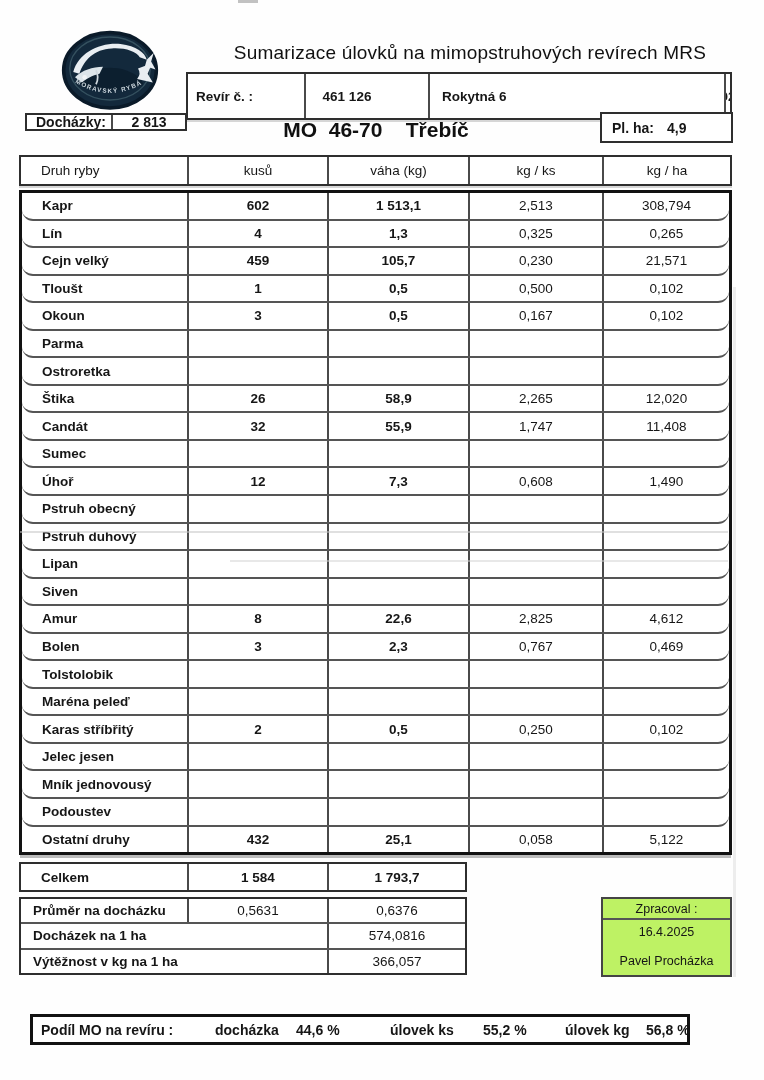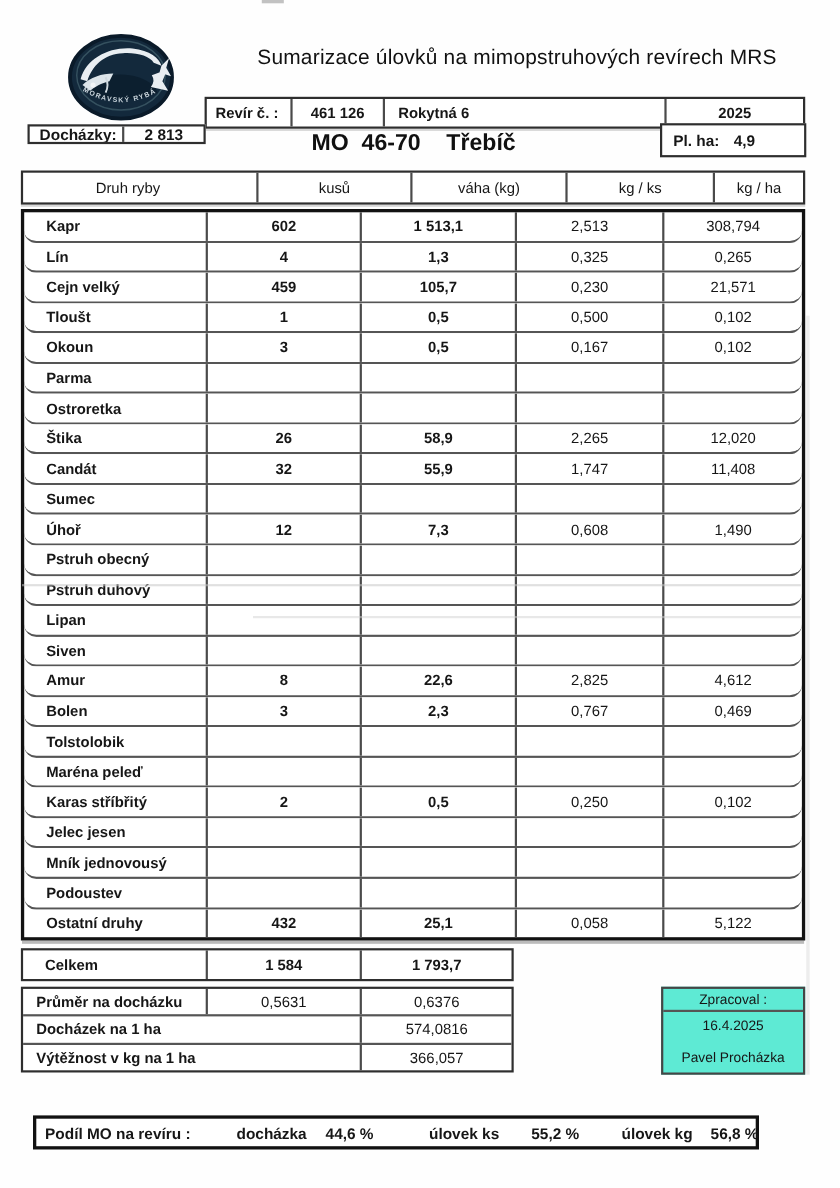--- a/index.html
+++ b/index.html
@@ -5,23 +5,23 @@
   * { margin:0; padding:0; box-sizing:border-box; }
   html,body { background:#ffffff; }
   body { font-family:"Liberation Sans","DejaVu Sans",sans-serif; color:#161616; }
   .page { position:relative; width:764px; height:1080px; background:#fefefe; overflow:hidden; }
 
   
   .logo { position:absolute; left:60px; top:30px; width:100px; height:84px; }
   .doc-title { position:absolute; left:176px; top:42px; width:588px; text-align:center;
                font-size:19px; letter-spacing:.2px; color:#111; }
 
-  .revir-box { position:absolute; left:186px; top:88px; width:546px; height:29px;
+  .revir-box { position:absolute; left:186px; top:72px; width:546px; height:48px;
                border:2px solid #2e2e2e; display:grid; grid-template-columns:76px 84px 256px 1fr;
-               box-shadow:0 2px 0 rgba(140,140,140,.35); background:#fff; }
+               box-shadow:0 2px 0 rgba(140,140,140,.35); background:#fff;gap:40px; }
   .revir-box .cell { display:flex; align-items:center; font-weight:bold; font-size:13.5px; }
   .revir-box .cell + .cell { border-left:2px solid #4a4a4a; }
   .rv-label { padding-left:8px; }
   .rv-num   { justify-content:center; }
   .rv-name  { padding-left:12px; }
   .rv-year  { justify-content:center; }
 
   .dochazky-box { position:absolute; left:25px; top:113px; width:162px; height:18px;
                   border:2px solid #2e2e2e; display:grid; grid-template-columns:84px 1fr; background:#fff; }
   .dochazky-box .cell { display:flex; align-items:center; font-weight:bold; font-size:14px; }
@@ -34,21 +34,21 @@
 
   .plha-box { position:absolute; left:600px; top:112px; width:133px; height:31px;
               border:2px solid #2e2e2e; display:flex; align-items:center; background:#fff;
               font-weight:bold; font-size:14px; }
   .plha-box .lbl { padding-left:10px; }
   .plha-box .val { margin-left:13px; }
 
   
   .cols-header { position:absolute; left:19px; top:155px; width:713px; height:31px;
                  border:2px solid #2e2e2e; display:grid; grid-template-columns:166px 140px 141px 134px 1fr;
-                 box-shadow:0 2px 0 rgba(140,140,140,.35); background:#fff;padding-left:46px; }
+                 box-shadow:0 2px 0 rgba(140,140,140,.35); background:#fff; }
   .cols-header .cell { display:flex; align-items:center; justify-content:center; font-size:13.5px; }
   .cols-header .cell + .cell { border-left:2px solid #4a4a4a; }
   .cols-header .cell:first-child { justify-content:flex-start; padding-left:20px; }
 
   
   .catch-table { position:absolute; left:19px; top:190px; width:713px; height:665px;
                  border:3px solid #121212; display:flex; flex-direction:column; background:#fff;
                  box-shadow:0 4px 0 -1px rgba(120,120,120,.5); }
   .trow { flex:1; display:grid; grid-template-columns:165px 140px 141px 134px 1fr; }
   .trow:not(:last-child) { border-bottom:2px solid #555;border-radius:11px; }
@@ -68,21 +68,21 @@
   .summary-box { position:absolute; left:19px; top:897px; width:448px; height:78px;
                  border:2px solid #2e2e2e; display:flex; flex-direction:column; background:#fff; }
   .srow { flex:1; display:grid; }
   .srow:not(:last-child) { border-bottom:2px solid #555; }
   .srow.three { grid-template-columns:166px 140px 1fr;text-align:right; }
   .srow.two   { grid-template-columns:306px 1fr; }
   .srow .cell + .cell { border-left:2px solid #4a4a4a; justify-content:center; }
   .srow .s-label { padding-left:12px; font-weight:bold; font-size:13.5px; }
 
   .zpracoval-box { position:absolute; left:601px; top:897px; width:131px; height:80px;
-                   border:2px solid #454545; background:#5eead4; display:flex; flex-direction:column;
+                   border:2px solid #454545; background:#bef264; display:flex; flex-direction:column;
                    font-size:12.5px; }
   .zp-head { height:21px; display:flex; align-items:center; justify-content:center;
              border-bottom:2px solid #555; }
   .zp-date { text-align:center; margin-top:5px; }
   .zp-name { text-align:center; margin-top:15px; }
 
   
   .footer-bar { position:absolute; left:30px; top:1014px; width:660px; height:31px;
                 border:3px solid #121212; background:#fff; font-weight:bold; font-size:14px; }
   .footer-bar span { position:absolute; top:50%; transform:translateY(-50%); white-space:nowrap; }

